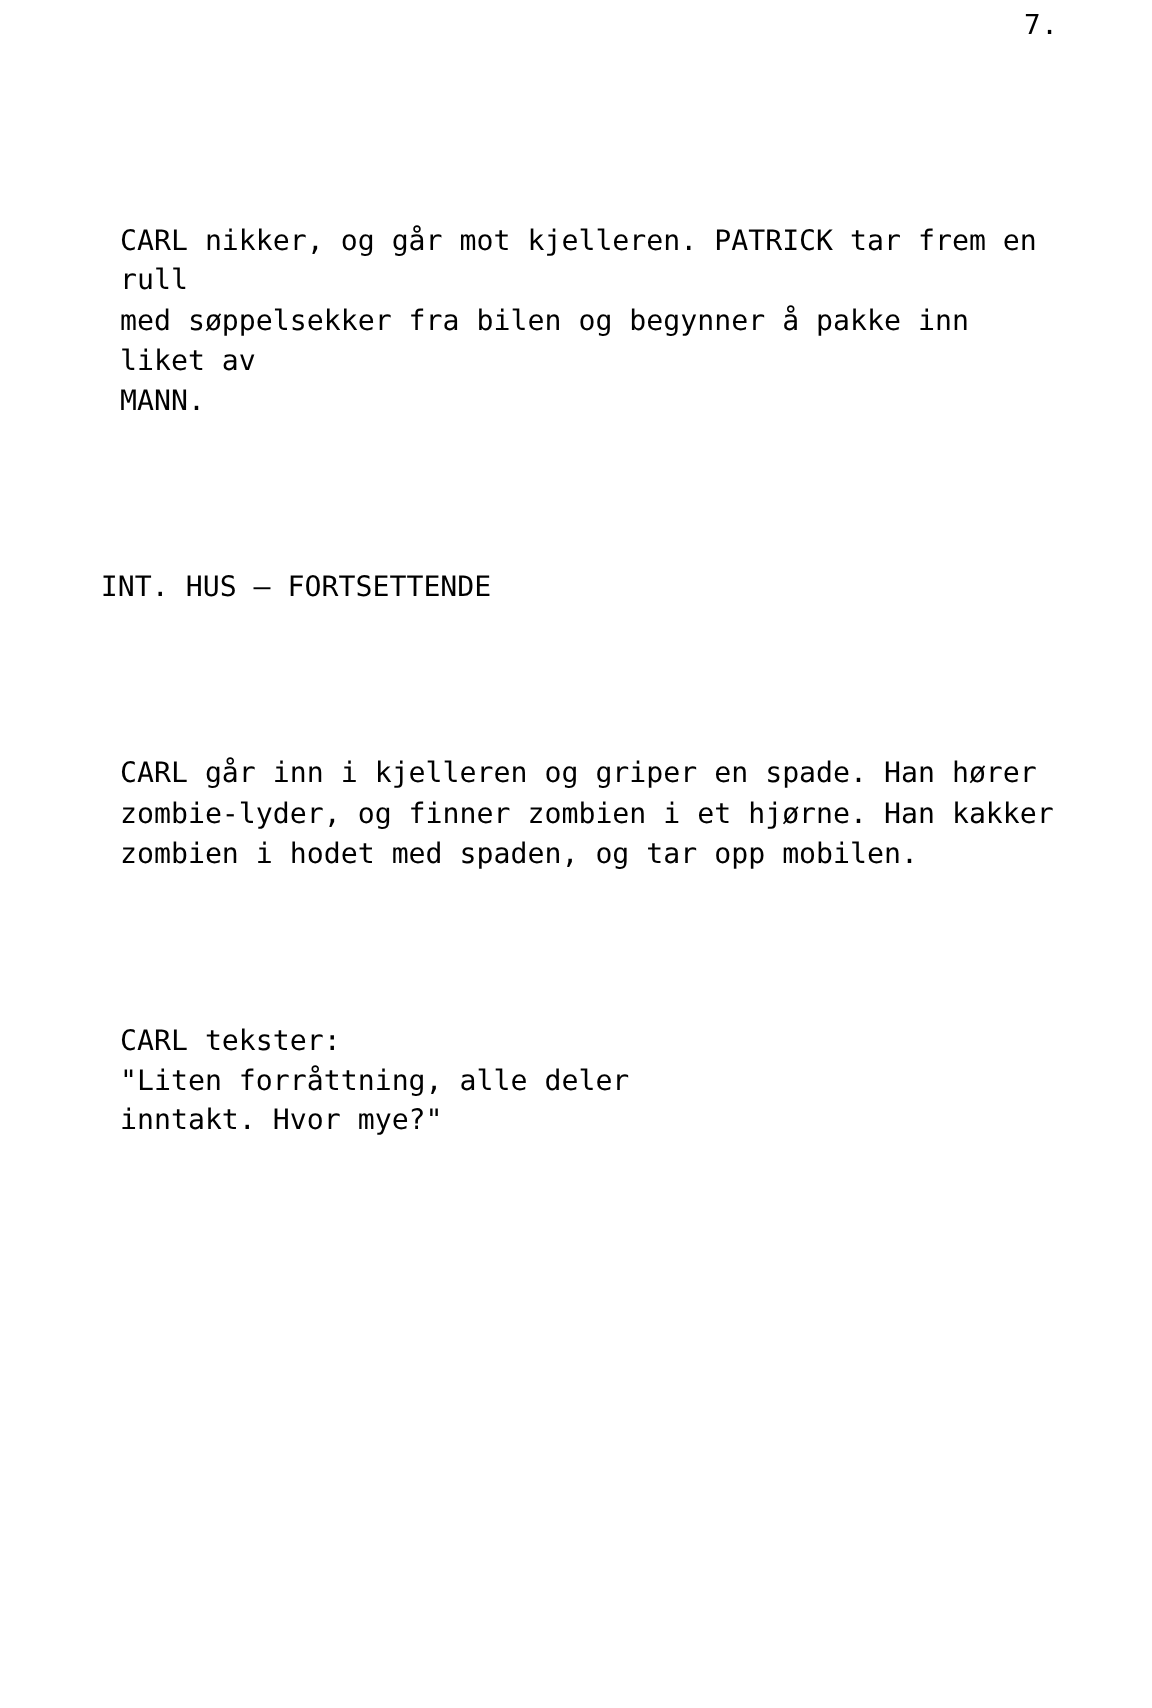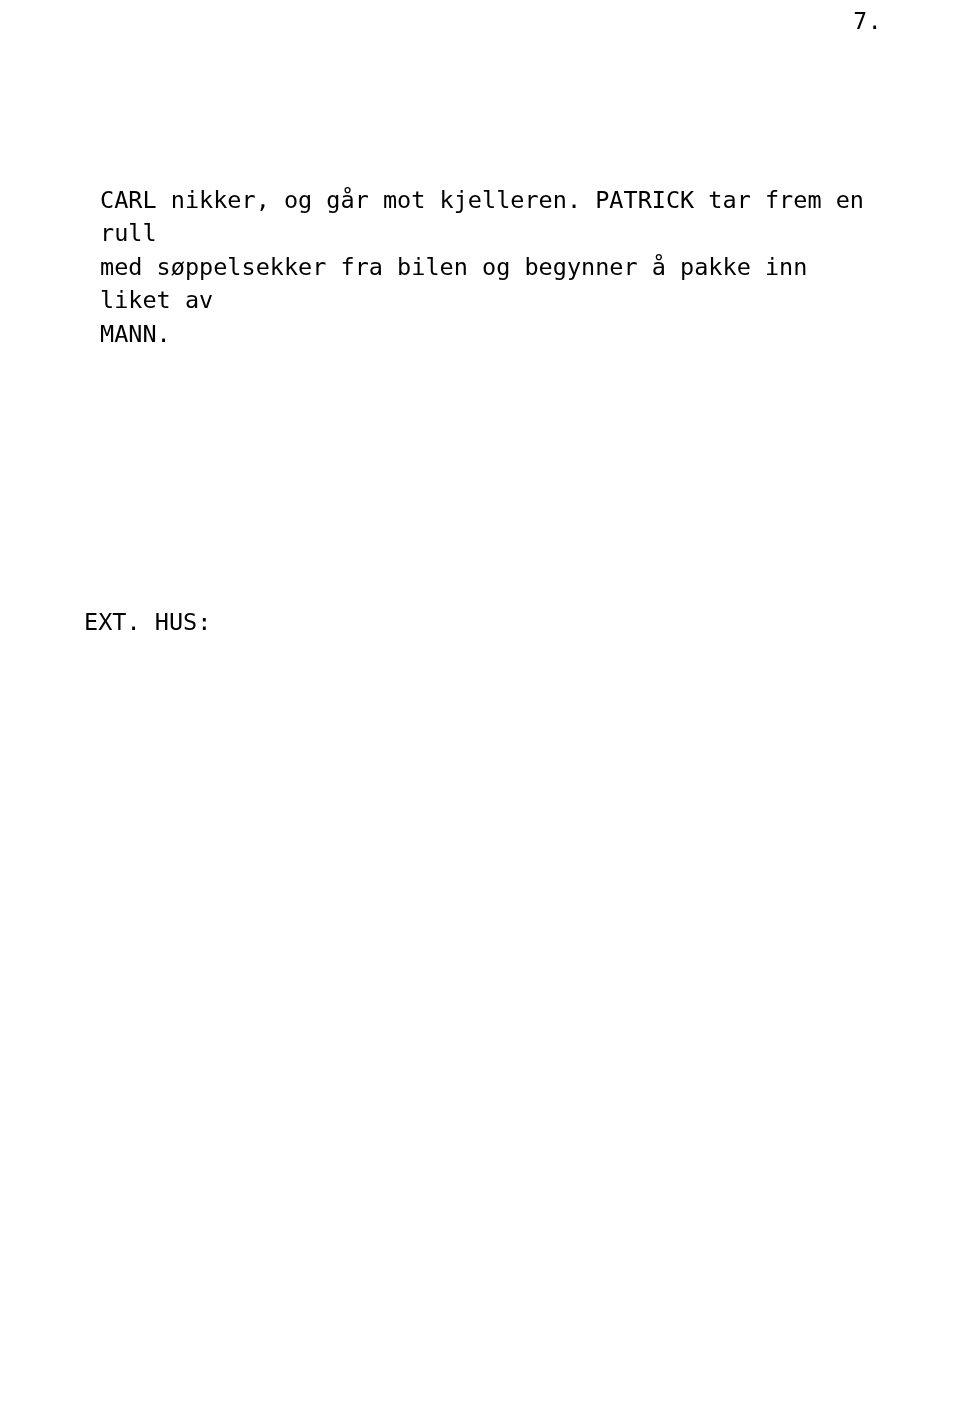--- a/index.html
+++ b/index.html
@@ -49,25 +49,31 @@
 <div class="page">
 
   <div class="page-number">7.</div>
 
   <div class="script">
 
     <div class="action">CARL nikker, og går mot kjelleren. PATRICK tar frem en rull
 med søppelsekker fra bilen og begynner å pakke inn liket av
 MANN.</div>
 
+    <div class="scene-heading">INT. HUS – FORTSETTENDE</div>
+
+    <div class="action">CARL går inn i kjelleren og griper en spade. Han hører
+zombie-lyder, og finner zombien i et hjørne. Han kakker
+zombien i hodet med spaden, og tar opp mobilen.</div>
+
+    <div class="action">CARL tekster:
+"Liten forråttning, alle deler
+inntakt. Hvor mye?"</div>
 
 
-
-
-    <div class="scene-heading">EXT. HUS:</div>
 
     
 
     
 
     
 
     
 
     

